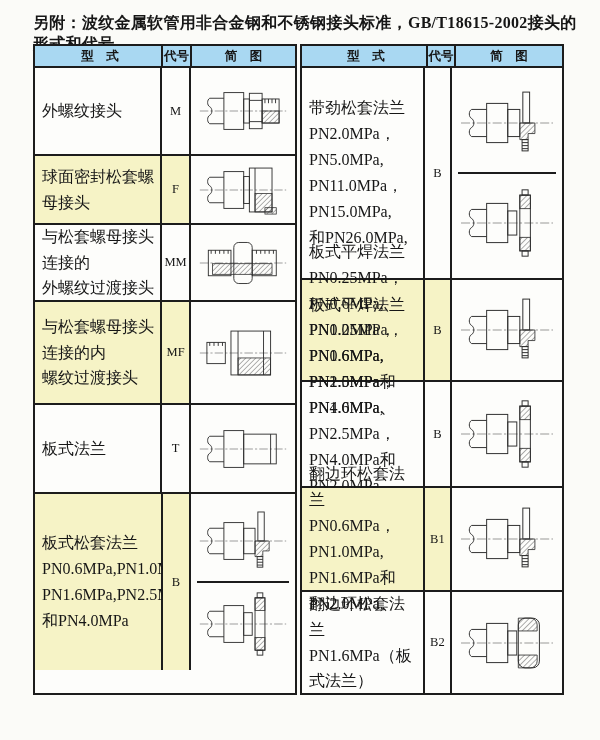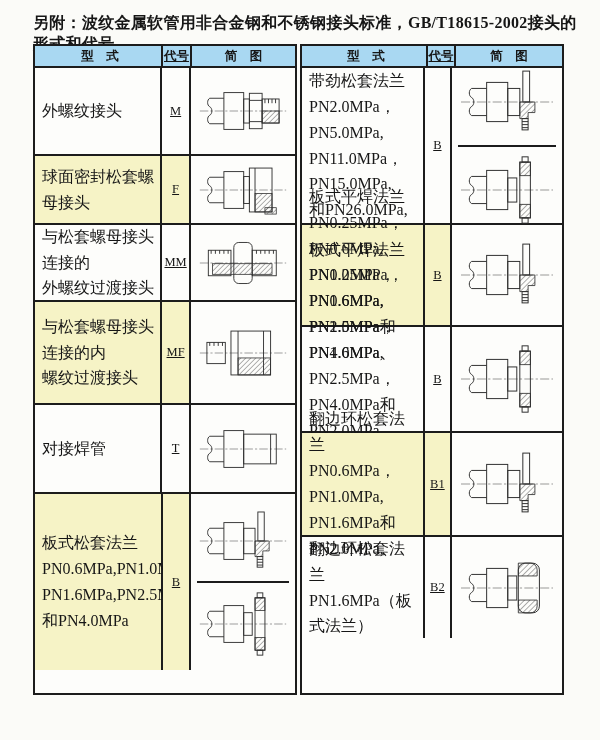--- a/index.html
+++ b/index.html
@@ -25,21 +25,21 @@
   .row:last-child{border-bottom:none;justify-content:flex-end;}
   .cell{box-sizing:border-box;border-right:2px solid #1c1c1c;display:flex;align-items:center;}
   .cell:last-child{border-right:none;}
   .hrow{height:22px;background:#a9d8f2;}
   .hrow .cell{justify-content:center;font-size:12.5px;font-weight:700;background:#a9d8f2;}
   .half-l .type{width:128px;}
   .half-l .code{width:29px;}
   .half-r .type{width:126px;}
   .half-r .code{width:28px;}
   .type{padding:3px 3px 3px 7px;font-size:16px;line-height:1.62;white-space:pre-line;}
-  .code{justify-content:center;font-size:12.5px;text-decoration:underline;}
+  .code{justify-content:center;font-size:12.5px;}
   .diagc{flex:1;justify-content:center;background:#fdfdfb;padding:6px;}
   .row.hl .type,.row.hl .code{background:#f6f3c6;}
   .split{flex-direction:column;align-items:stretch;}
   .sub{flex:1;display:flex;align-items:center;justify-content:center;box-sizing:border-box;}
   .sub + .sub{border-top:2px solid #1c1c1c;}
   svg.diag{width:92px;height:70px;display:block;}
   .half-r svg.diag{width:98px;height:78px;}
   .half-r .sub svg.diag{height:86px;}
   .half-l .sub svg.diag{height:72px;}
   .s{fill:none;stroke:#2e2e2e;stroke-width:1.3;}
@@ -187,21 +187,21 @@
 螺纹过渡接头</div>
       <div class="cell code">MF</div>
       <div class="cell diagc">
           <svg class="diag" viewBox="0 0 130 90">
             <use href="#fit-mf"></use>
           </svg>
         </div>
     </div>
 
     <div class="row" style="height:89px">
-      <div class="cell type">对接焊管</div>
+      <div class="cell type">板式法兰</div>
       <div class="cell code">T</div>
       <div class="cell diagc">
           <svg class="diag" viewBox="0 0 130 90">
             <use href="#fit-t"></use>
           </svg>
         </div>
     </div>
 
     <div class="row hl" style="height:176px">
       <div class="cell type">板式松套法兰
@@ -224,21 +224,21 @@
     </div>
   </div>
 
   <div class="half half-r">
     <div class="row hrow">
       <div class="cell type">型　式</div>
       <div class="cell code">代号</div>
       <div class="cell diagc">简　图</div>
     </div>
 
-    <div class="row" style="height:157px">
+    <div class="row" style="height:212px">
       <div class="cell type">带劲松套法兰
 PN2.0MPa，PN5.0MPa,
 PN11.0MPa，PN15.0MPa,
 和PN26.0MPa,</div>
       <div class="cell code">B</div>
       <div class="cell diagc split">
         <div class="sub">
             <svg class="diag" viewBox="0 0 130 90">
               <use href="#fit-flange-a"></use>
             </svg>

